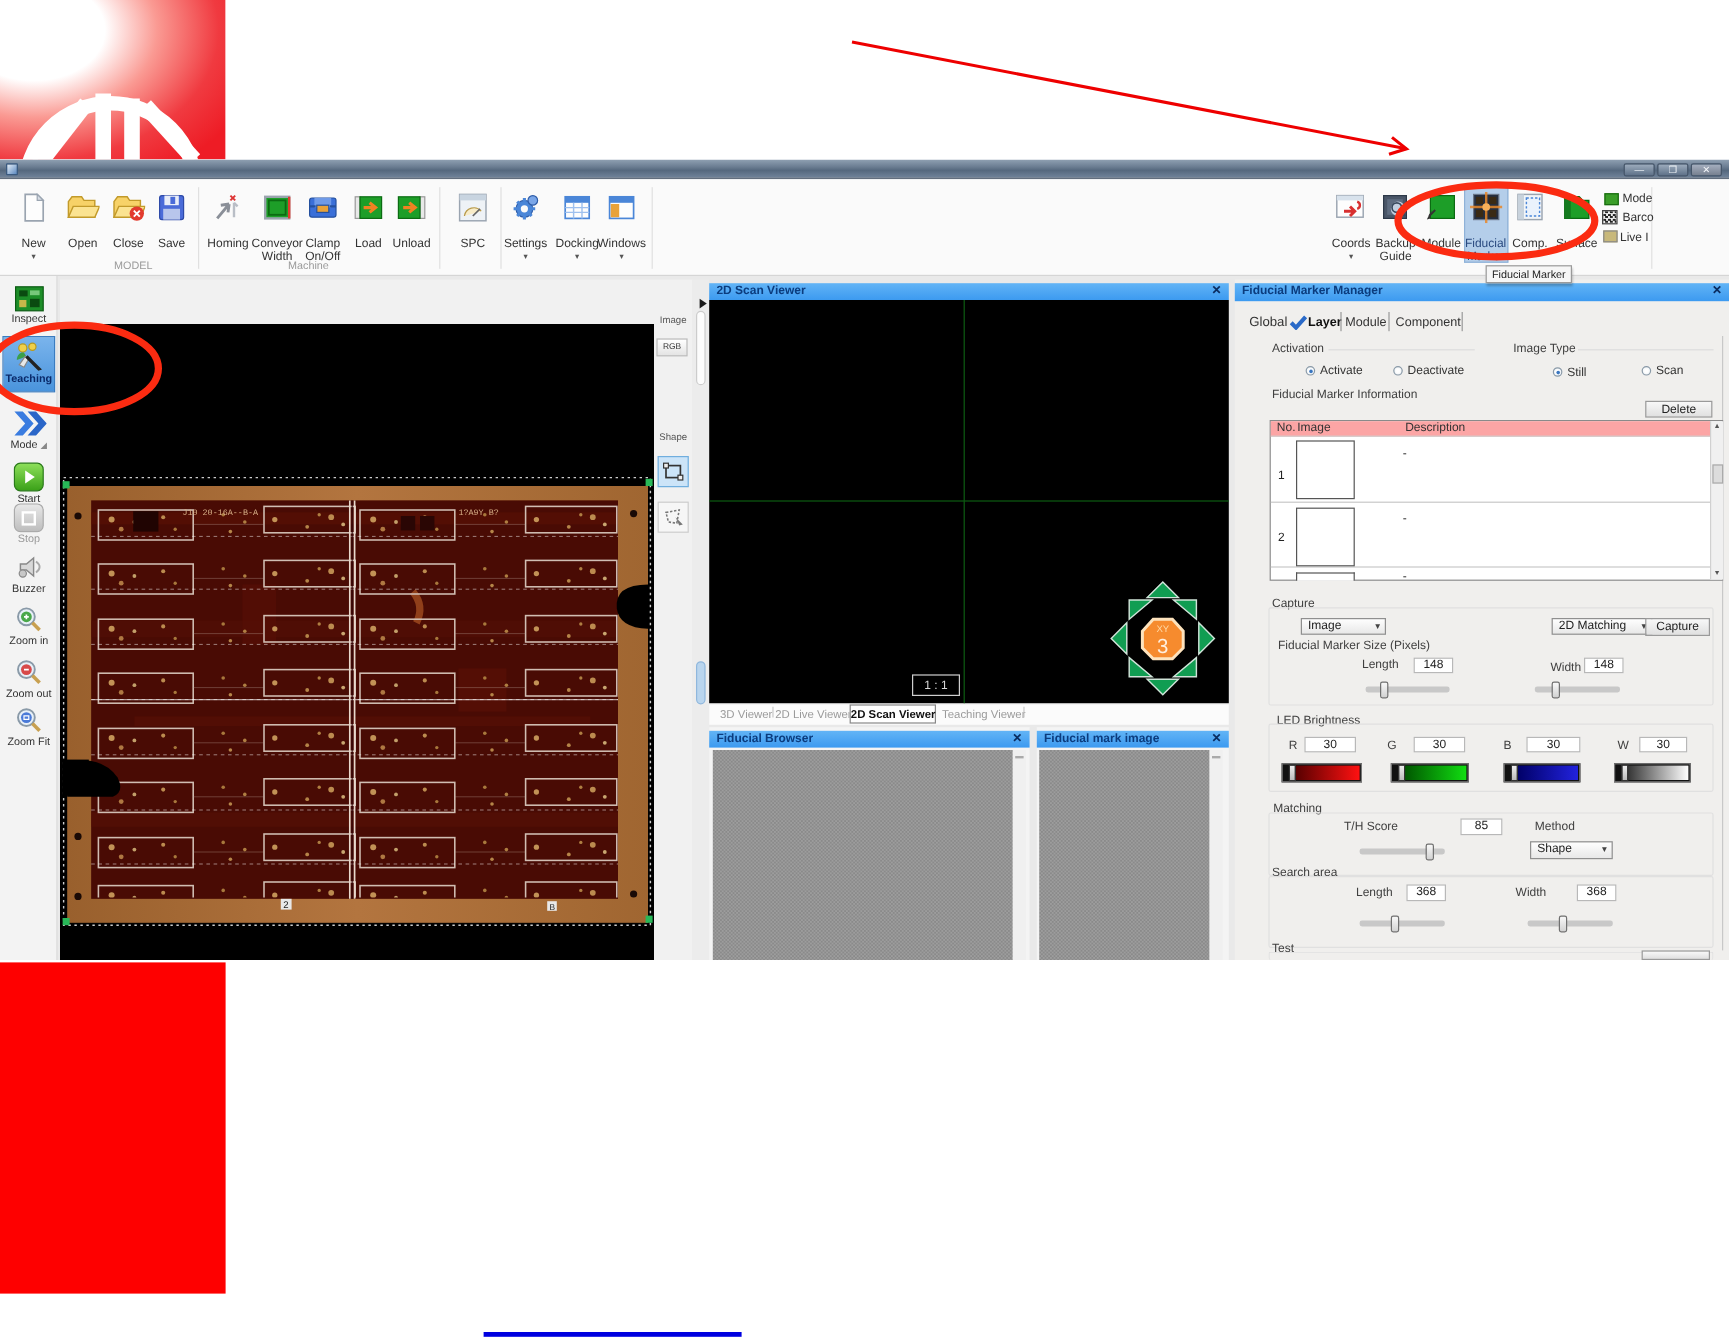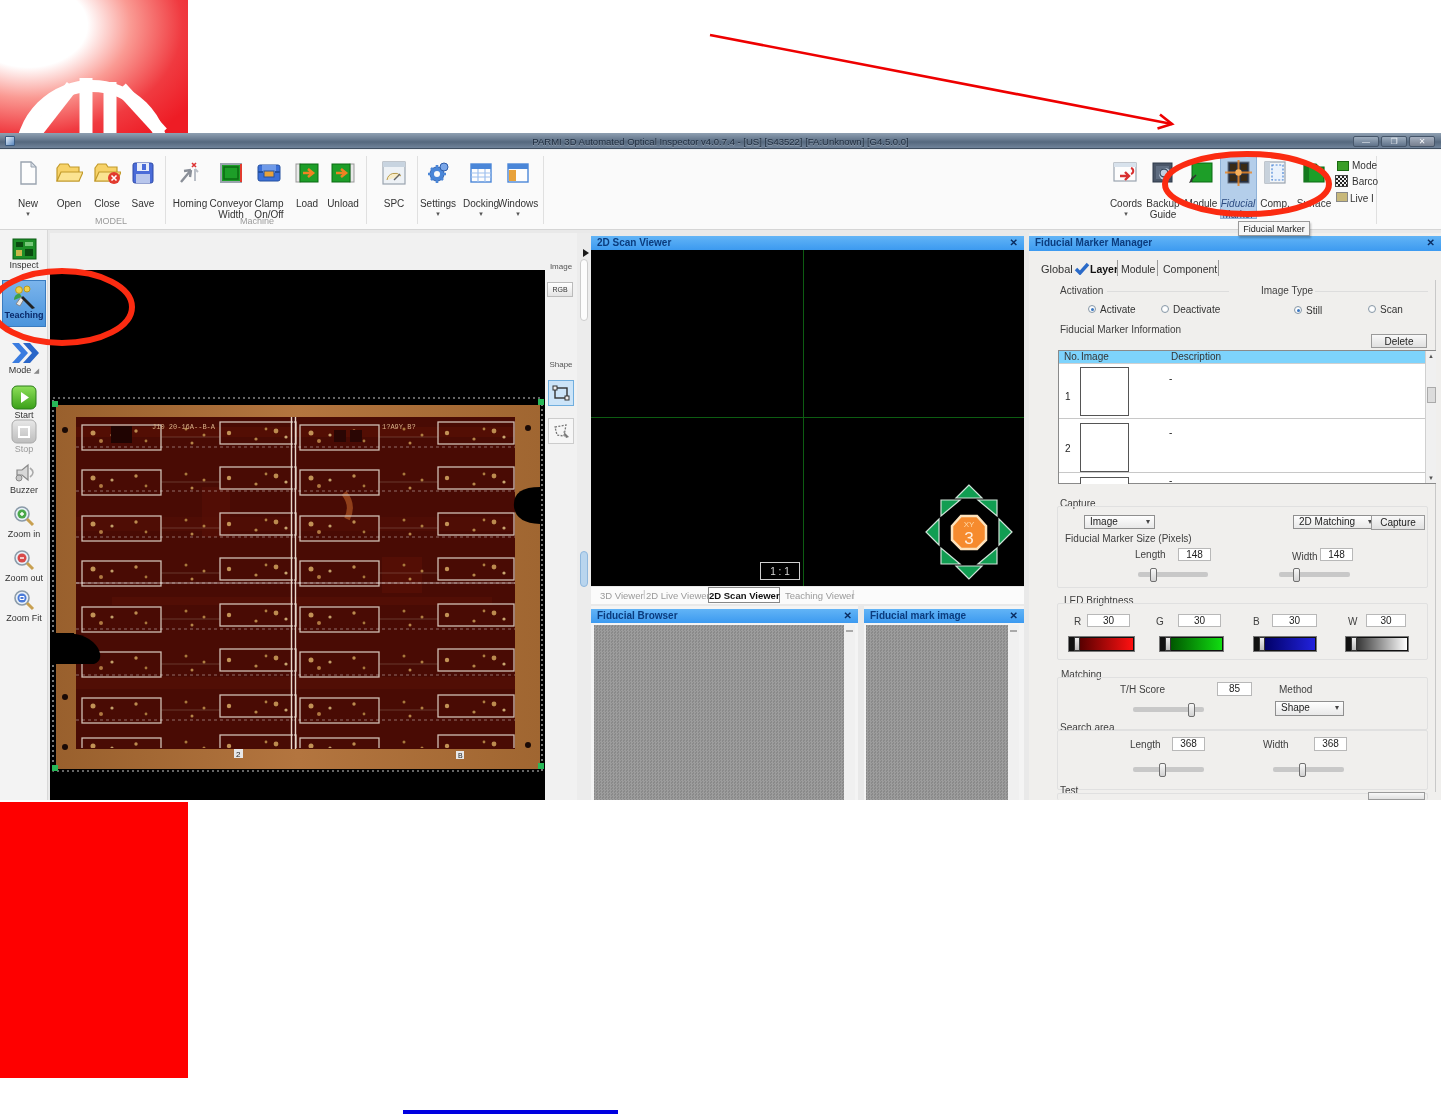--- a/index.html
+++ b/index.html
@@ -70,23 +70,20 @@
     <line x1="20" y1="15" x2="482" y2="104" stroke="#ee0000" stroke-width="2.6"></line>
     <path d="M467.5 108.5 L482 104 L470 94.5" fill="none" stroke="#ee0000" stroke-width="2.6"></path>
   </svg>
 
   <div class="abs" id="shot" style="left:0; top:133px; width:1441px; height:667px; background:#eef0f2; overflow:hidden;">
 
     <div class="abs" style="left:0; top:0; width:1441px; height:16px;
         background:linear-gradient(180deg,#8fa0b2 0%,#6b7d92 40%,#55687e 60%,#70839a 100%);
         border-bottom:1px solid #3f4e60;">
       <div class="abs" style="left:5px; top:3px; width:10px; height:10px; background:linear-gradient(135deg,#e8f0f8,#5a88c0); border:1px solid #3a5a80; border-radius:1px;"></div>
-      <div class="abs" style="left:0; right:0; top:3px; text-align:center; font-size:9.5px;
-        color:#1d2b3d; text-shadow:0 1px 1px rgba(255,255,255,.35);">
-        PARMI 3D Automated Optical Inspector v4.0.7.4 - [US] [S43522] [FA:Unknown] [G4.5.0.0]</div>
       <div class="abs" style="right:62px; top:3px; width:26px; height:11px; background:linear-gradient(#9dacbd,#5f7289); border:1px solid #46566a; border-radius:2px; color:#eef2f7; font-size:8px; text-align:center; line-height:9px;">—</div>
       <div class="abs" style="right:34px; top:3px; width:26px; height:11px; background:linear-gradient(#9dacbd,#5f7289); border:1px solid #46566a; border-radius:2px; color:#eef2f7; font-size:8px; text-align:center; line-height:10px;">❐</div>
       <div class="abs" style="right:6px; top:3px; width:26px; height:11px; background:linear-gradient(#a6b0c0,#77808f); border:1px solid #46566a; border-radius:2px; color:#f5f7fa; font-size:8px; text-align:center; line-height:10px;">✕</div>
     </div>
 
     <div class="abs" id="ribbon" style="left:0; top:17px; width:1441px; height:80px; background:#fafafa; border-bottom:1px solid #d5d5d5;">
 
       <div class="abs" style="left:165px; top:6px; width:1px; height:68px; background:#e0e0e0;"></div>
       <div class="abs" style="left:366px; top:6px; width:1px; height:68px; background:#e0e0e0;"></div>
       <div class="abs" style="left:417px; top:6px; width:1px; height:68px; background:#e0e0e0;"></div>
@@ -249,21 +246,21 @@
               <path d="M14.5 -1 v27 M1 12.5 h27" opacity="0.85"></path>
             </g>
             <circle cx="14.5" cy="12.5" r="3.2" fill="#f8b05a"></circle>
             <g fill="#3c2a12" opacity="0.95">
               <rect x="6" y="4" width="6" height="6"></rect>
               <rect x="17" y="4" width="6" height="6"></rect>
               <rect x="6" y="15" width="6" height="6"></rect>
               <rect x="17" y="15" width="6" height="6"></rect>
             </g>
           </svg>
-          <div class="rlb" style="color:#2a4a80;font-style:italic;">Fiducial</div>
+          <div class="rlb" style="color:#2a4a80;">Fiducial</div>
           <div class="rlb" style="top:51px; color:#2a4a80;">Marker</div>
         </div>
       <div class="rbtn" style="left:1246px;">
           <svg width="28" height="26" viewBox="0 0 28 26">
             <rect x="4" y="2" width="20" height="21" fill="#f2f5f8" stroke="#9aa4b0" stroke-width="1.2"></rect>
             <rect x="4" y="2" width="5" height="21" fill="#c8d2dc"></rect>
             <rect x="11" y="5" width="11" height="15" fill="#eaf2fc" stroke="#4a86d8" stroke-width="1.2" stroke-dasharray="2 1.6"></rect>
           </svg>
           <div class="rlb">Comp.</div>
         </div>
@@ -585,21 +582,21 @@
       <div class="abs" style="left:286px; top:58px; width:113px; height:1px; background:#ddd;"></div>
       <div class="rad on" style="left:265px; top:73px;"></div>
       <div class="rlab" style="left:277px; top:72px;">Still</div>
       <div class="rad" style="left:339px; top:72px;"></div>
       <div class="rlab" style="left:351px; top:71px;">Scan</div>
 
       <div class="abs glabel" style="left:31px; top:91px;">Fiducial Marker Information</div>
       <div class="abs" style="left:342px; top:101px; width:56px; height:14px; background:linear-gradient(#f8f8f8,#e0e0e0); border:1px solid #9a9a9a; font-size:10px; color:#222; text-align:center; line-height:13px;">Delete</div>
 
       <div class="abs" style="left:29px; top:117px; width:378px; height:134px; background:#fff; border:1px solid #8a8a8a;">
-        <div class="abs" style="left:0; top:0; width:366px; height:13px; background:#7dd3fc; border-bottom:1px solid #d0d0d0; font-size:10px; color:#333;">
+        <div class="abs" style="left:0; top:0; width:366px; height:13px; background:#fca5a5; border-bottom:1px solid #d0d0d0; font-size:10px; color:#333;">
           <span class="abs" style="left:5px;">No.</span>
             <span class="abs" style="left:22px;">Image</span>
             <span class="abs" style="left:112px;">Description</span>
         </div>
         <div class="abs" style="left:0; top:67px; width:366px; height:1px; background:#c8c8c8;"></div>
         <div class="abs" style="left:0; top:121px; width:366px; height:1px; background:#c8c8c8;"></div>
         <div class="abs" style="left:6px; top:40px; font-size:10px; color:#222;">1</div>
         <div class="abs" style="left:21px; top:16px; width:49px; height:49px; background:#fff; border:1px solid #555;"></div>
         <div class="abs" style="left:110px; top:22px; font-size:10px; color:#222;">-</div>
         <div class="abs" style="left:6px; top:92px; font-size:10px; color:#222;">2</div>

